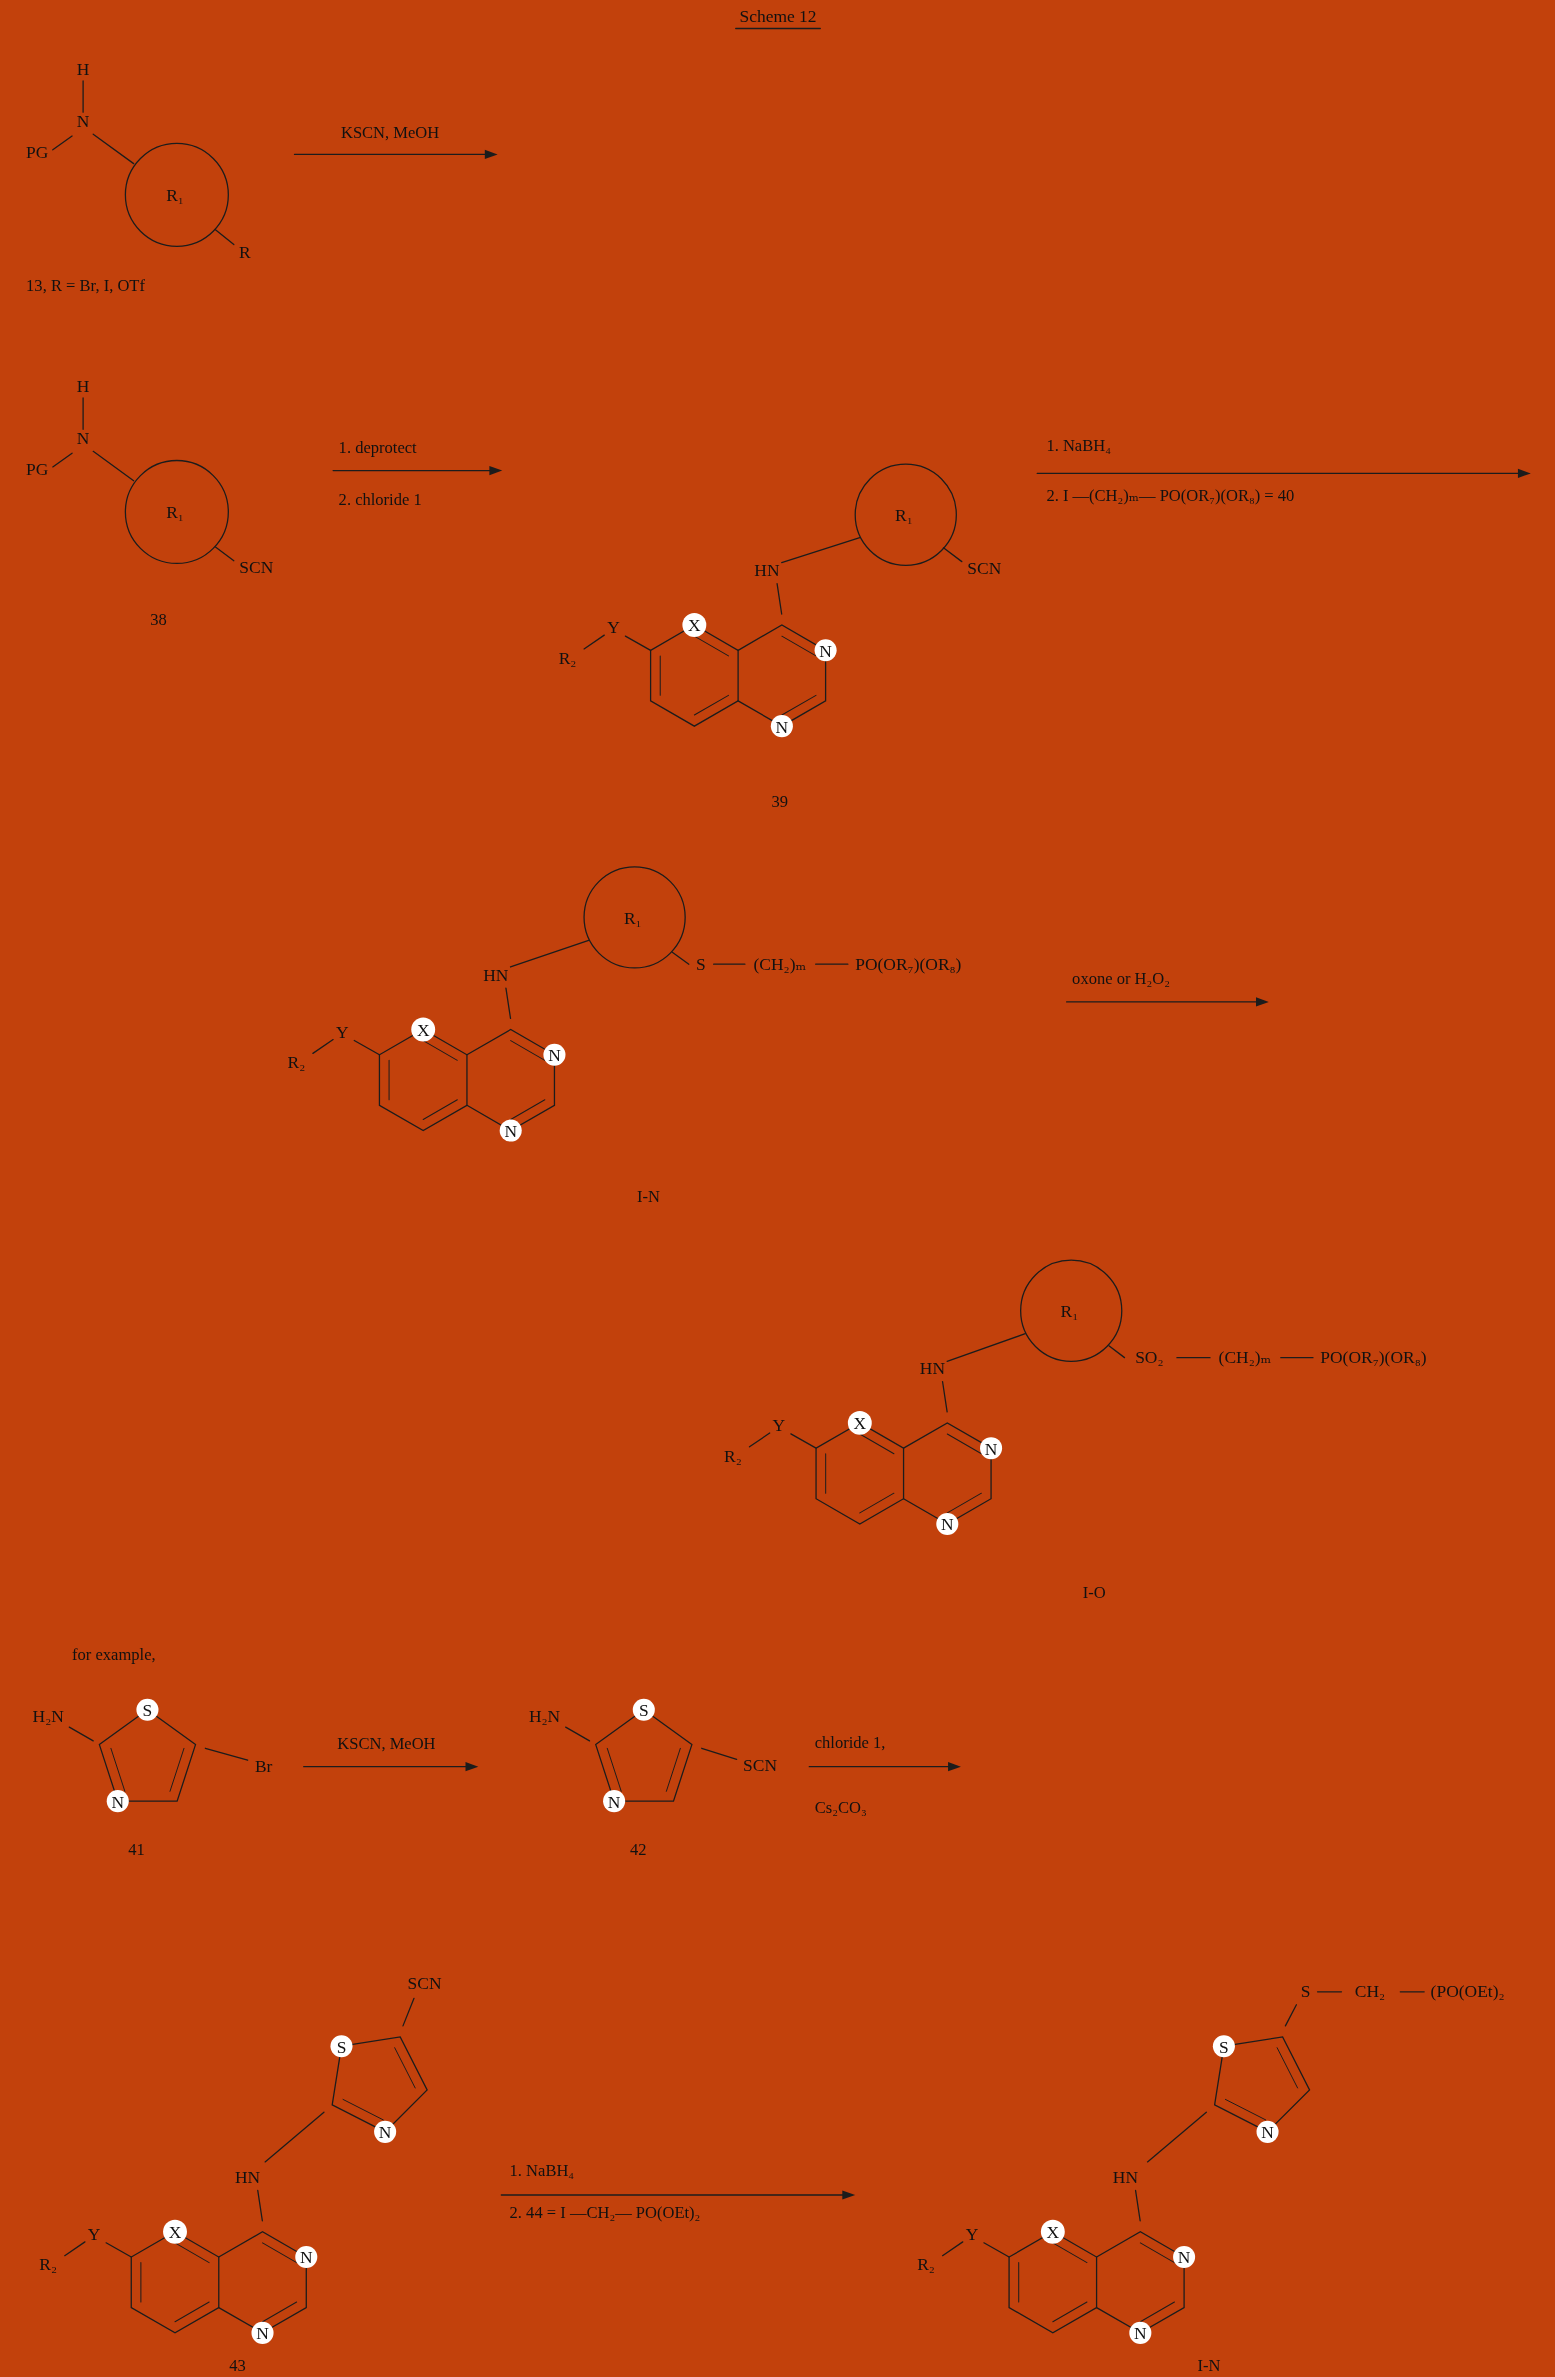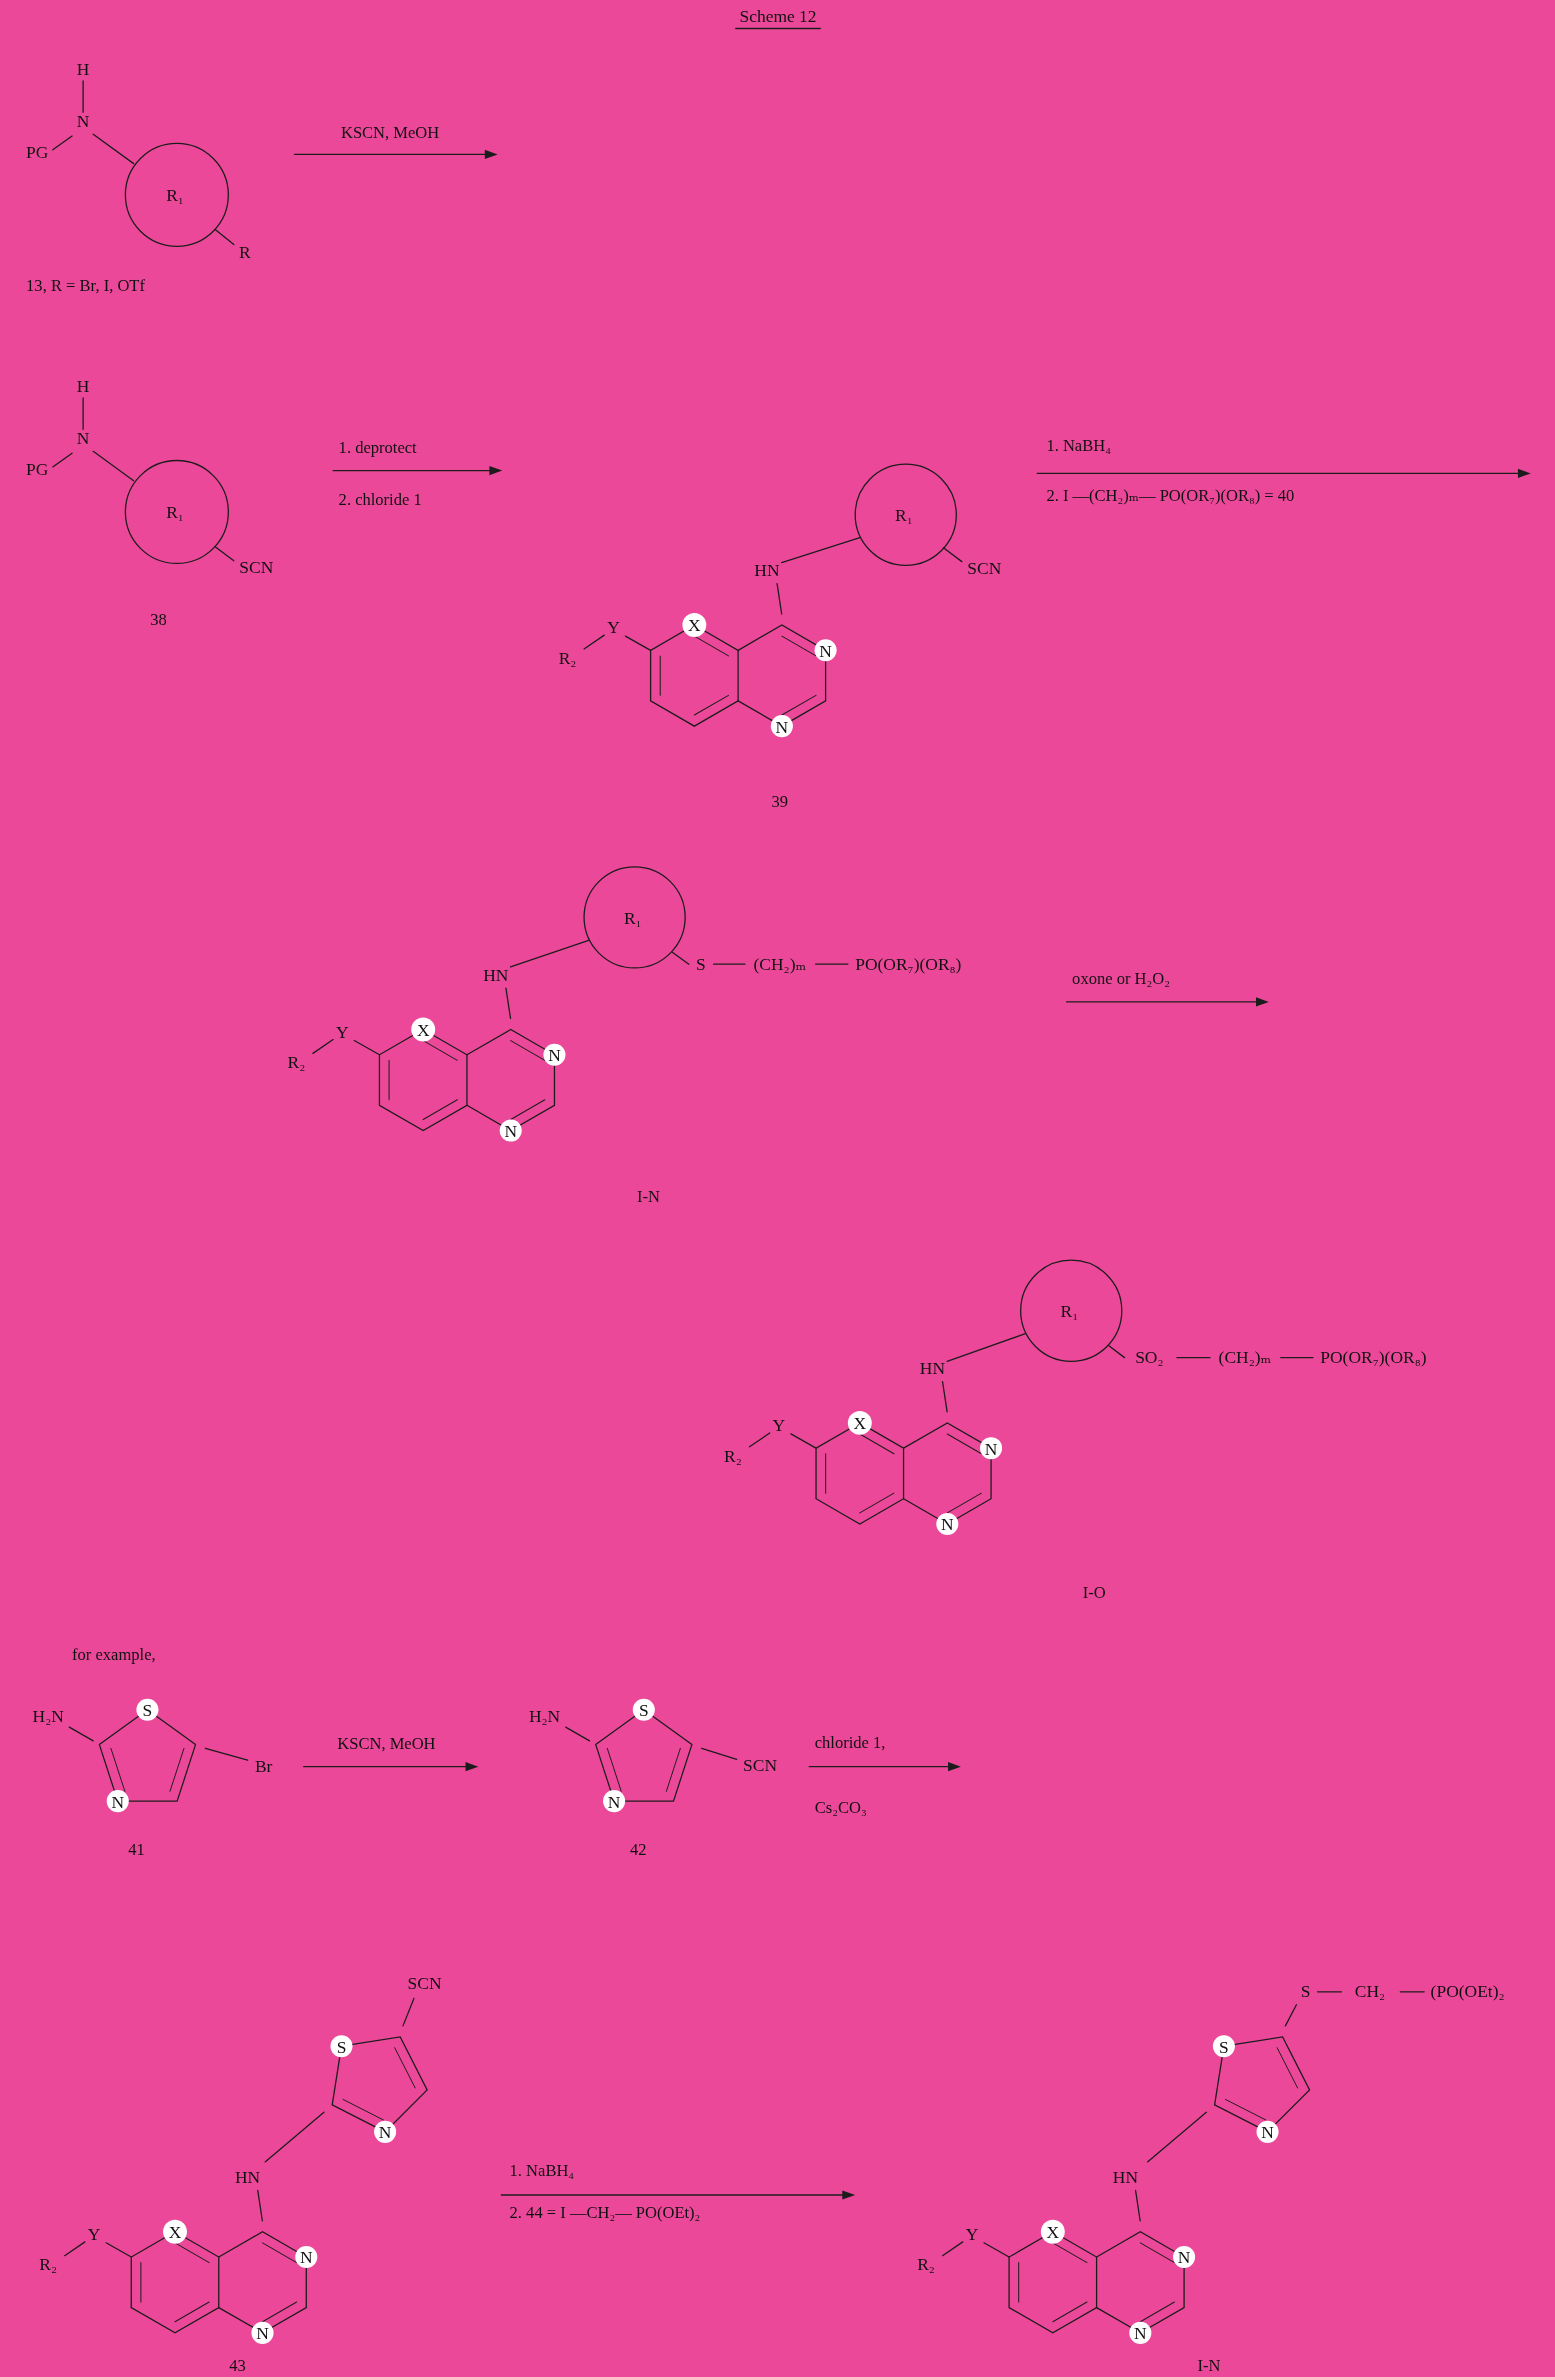--- a/index.html
+++ b/index.html
@@ -1,16 +1,16 @@
 <!DOCTYPE html>
 <html style="font-size:14.7px"><head>
 <meta charset="utf-8">
 <style>
   html,body{margin:0;padding:0;background:#ffffff;}
-  .page{width:1556px;height:2377px;background:#ec4899;position:relative;overflow:hidden;}
+  .page{width:1556px;height:2377px;background:#c2410c;position:relative;overflow:hidden;}
   svg{display:block;}
   .bond{fill:none;stroke:#1c1c1c;stroke-width:1.4;stroke-linecap:round;}
   .mask{fill:#ffffff;stroke:none;}
   .ah{fill:#1c1c1c;stroke:none;}
   text{font-family:"Liberation Serif","DejaVu Serif","DejaVu Sans",serif;font-size:19px;fill:#111111;}
   .mid{text-anchor:middle;}
   .rg{font-size:18px;}
   .cap{font-size:18px;}
   .ttl{font-size:19px;}
 </style>

